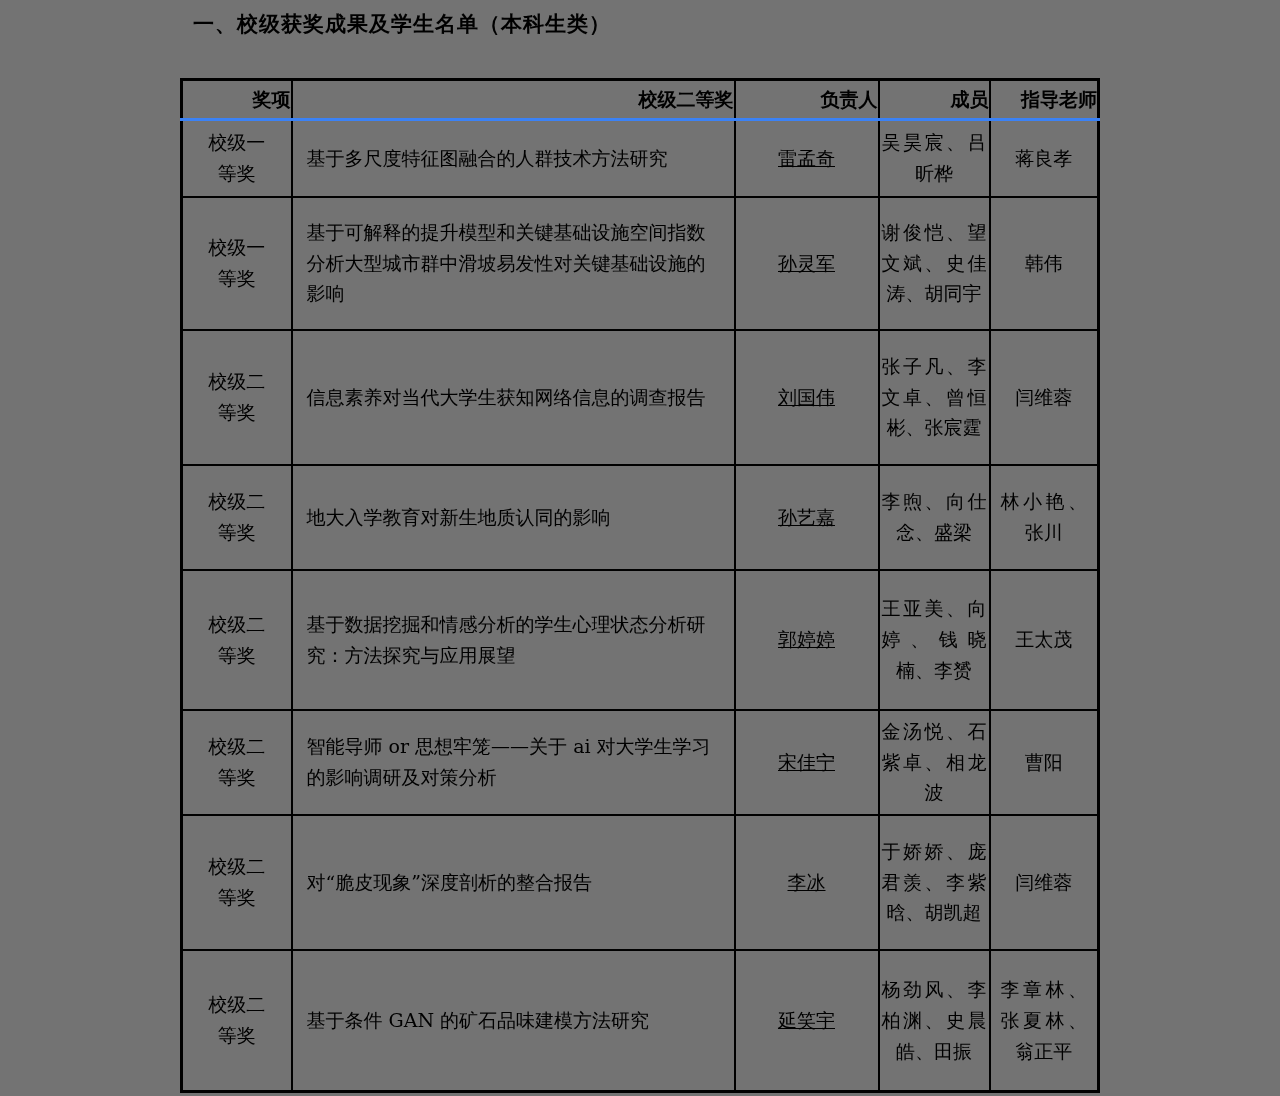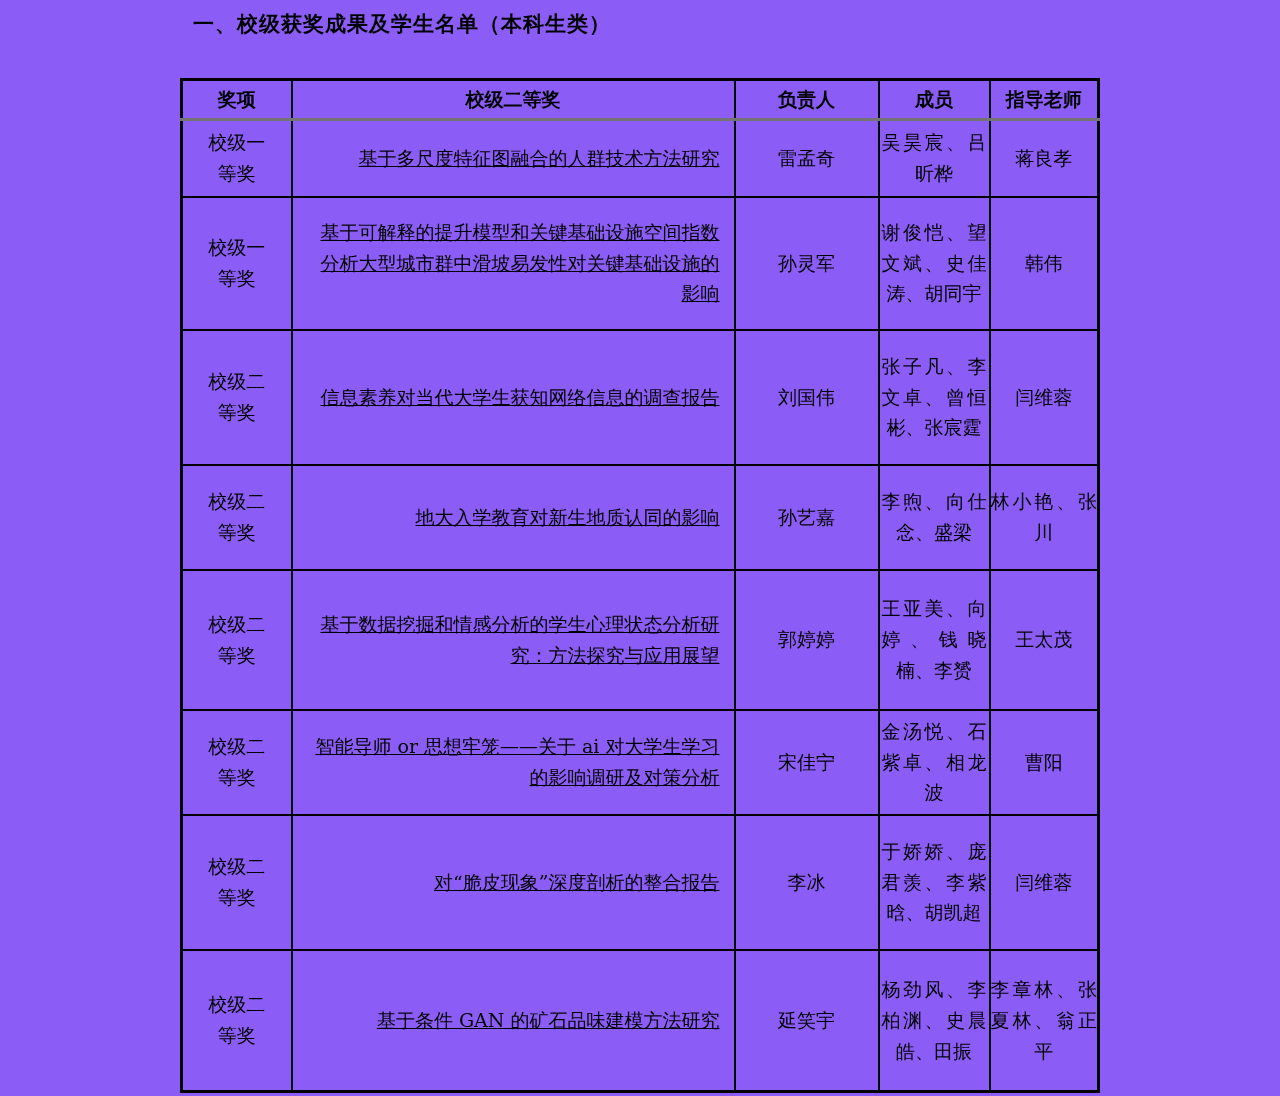--- a/index.html
+++ b/index.html
@@ -6,21 +6,21 @@
   html, body {
     width: 1280px;
     background: #ffffff;
     font-family: "DejaVu Serif", "Liberation Serif", serif;
     color: #000000;
   }
   .page {
     position: relative;
     width: 1280px;
     height: 1096px;
-    background: #8b5cf6;
+    background: #737373;
     overflow: hidden;
   }
   .doc-title {
     position: absolute;
     left: 193px;
     top: 10px;
     font-size: 21px;
     font-weight: bold;
     letter-spacing: 1px;
     white-space: nowrap;
@@ -37,46 +37,46 @@
   }
   .award-table td, .award-table th {
     border: 2px solid #000;
     vertical-align: middle;
     line-height: 1.62;
     font-weight: normal;
     overflow: hidden;
   }
   .award-table thead th {
     font-weight: bold;
-    text-align: center;
+    text-align: right;
     height: 40px;
-    border-bottom: 3px solid #737373;
+    border-bottom: 3px solid #3b82f6;
   }
   .cell-award {
     text-align: center;
     padding: 4px 21px;
   }
   .cell-project {
-    text-align: right;
+    text-align: left;
     padding: 4px 14px;
-    text-decoration: underline;
   }
   .cell-leader {
     text-align: center;
     padding: 4px 0;
+    text-decoration: underline;
   }
   .cell-members {
     text-align: justify;
     text-align-last: center;
     padding: 4px 2px;
   }
   .cell-advisor {
     text-align: justify;
     text-align-last: center;
-    padding: 4px 0;
+    padding: 4px 10px;
   }
 </style>
 </head>
 <body>
 
 <div class="page">
 
   <div class="doc-title">一、校级获奖成果及学生名单（本科生类）</div>
 
   <table class="award-table">

